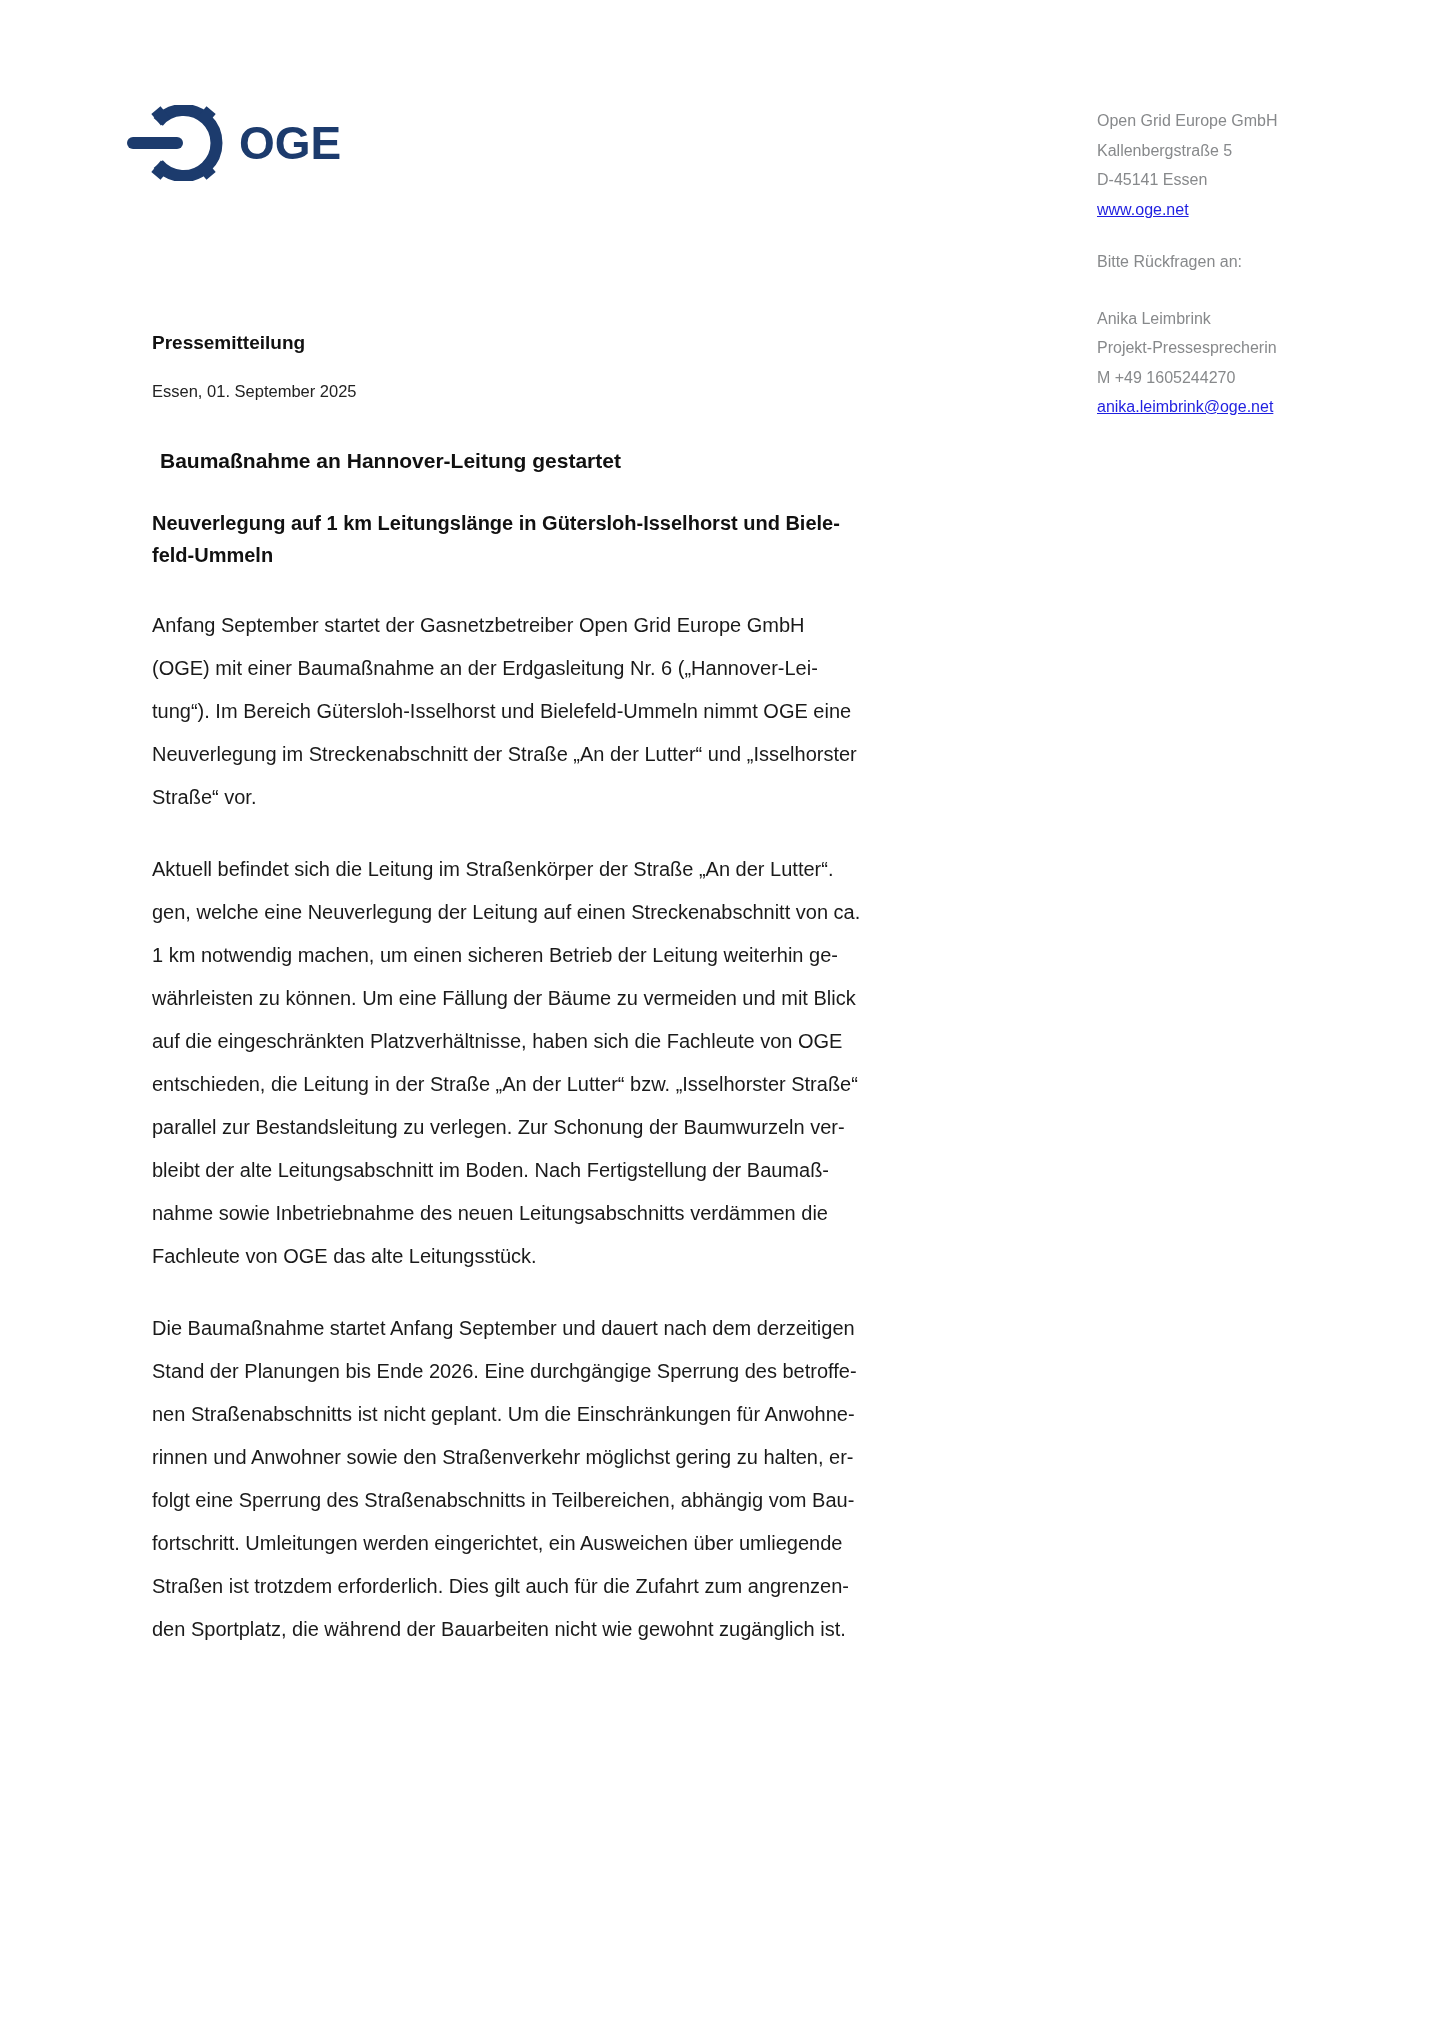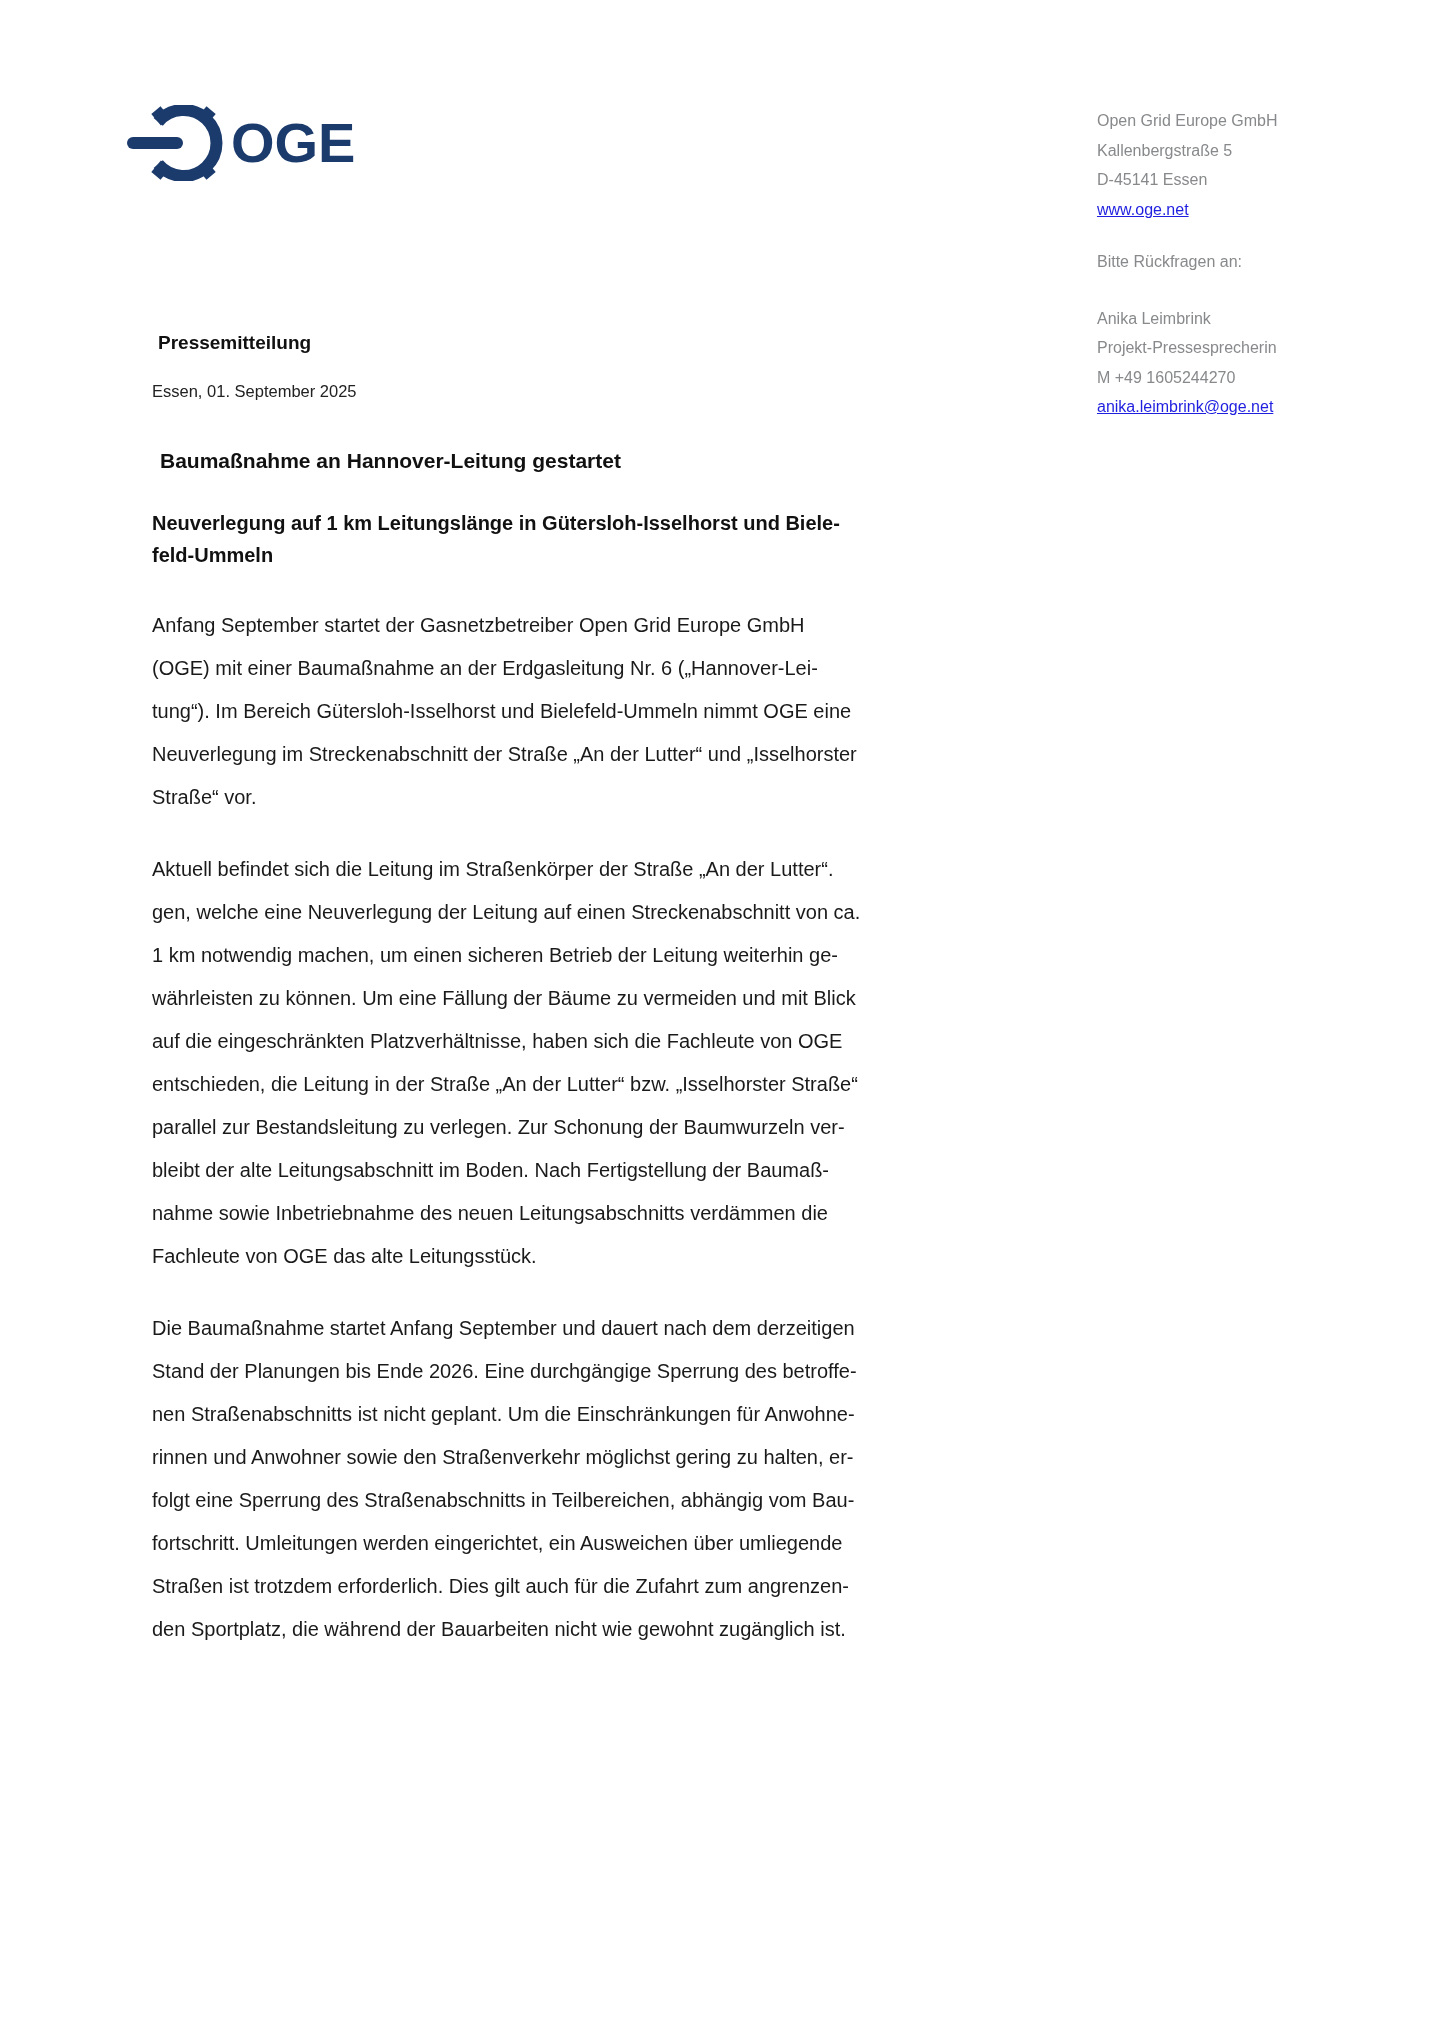--- a/index.html
+++ b/index.html
@@ -7,36 +7,36 @@
     width:1440px;height:2038px;position:relative;background:#ffffff;
     font-family:"Liberation Sans","DejaVu Sans",sans-serif;
     color:#161616;overflow:hidden;
   }
   .abs{position:absolute;}
 
   
   .logo{left:127px;top:105px;display:flex;align-items:center;}
   .logo svg{display:block;}
   .logo-text{
-    font-size:56px;font-weight:bold;color:#1c3b6d;margin-left:8px;
+    font-size:46px;font-weight:bold;color:#1c3b6d;margin-left:16px;
     letter-spacing:0px;line-height:1;
   }
 
   
   .sidebar{
     left:1097px;top:106px;width:310px;
     font-size:16px;line-height:29.5px;color:#87898b;
     font-weight:400;
   }
   .sidebar .gap-sm{height:23px;}
   .sidebar .gap-md{height:27px;}
   .sidebar a{color:#1f1fe0;text-decoration:underline;cursor:pointer;}
 
   
-  .doc-type{left:158px;top:332px;font-size:19px;font-weight:bold;color:#111;}
+  .doc-type{left:152px;top:332px;font-size:19px;font-weight:bold;color:#111;}
   .dateline{left:152px;top:368px;font-size:16.5px;color:#222;margin-top:14px;}
   .headline{left:152px;top:441px;font-size:21px;font-weight:bold;color:#111;}
   .subheadline{
     left:152px;top:507px;width:880px;
     font-size:20px;font-weight:bold;line-height:32px;color:#111;
   }
   .bodycopy{left:152px;top:604px;width:880px;}
   .paragraph{margin:0 0 29px 0;font-size:20px;line-height:43px;color:#1a1a1a;}
   .paragraph .line{white-space:pre;}
 </style>

